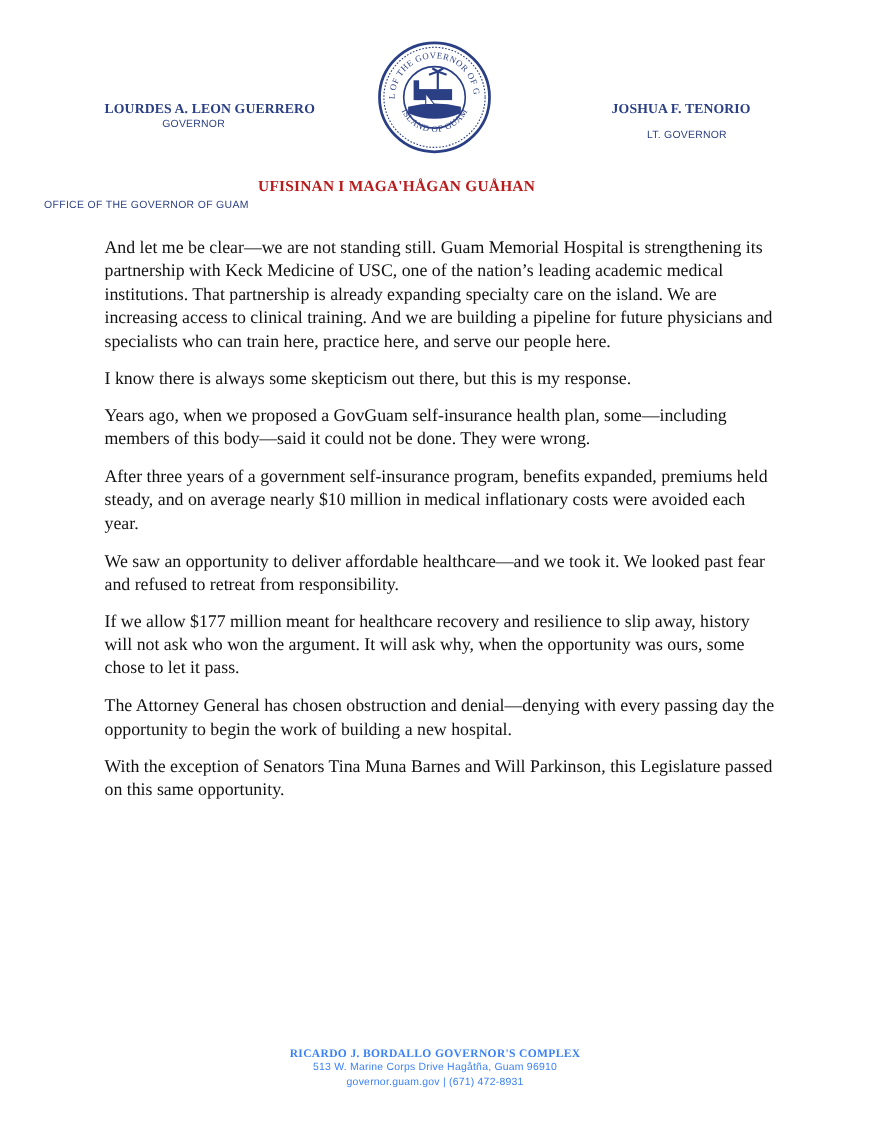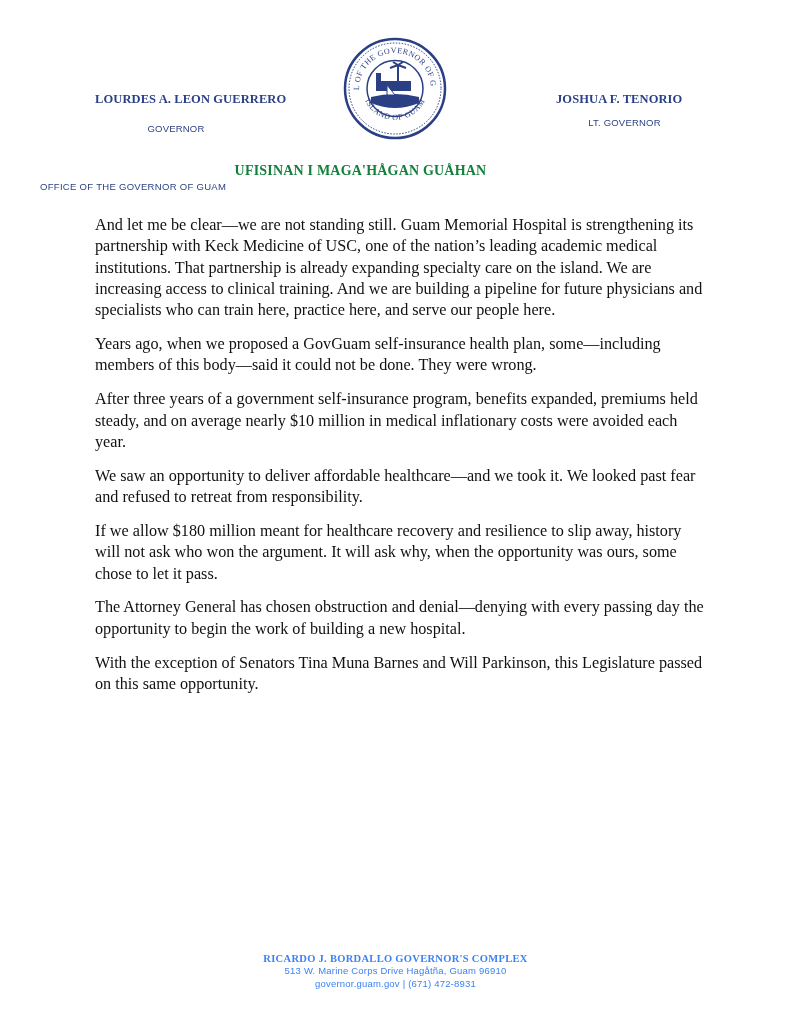--- a/index.html
+++ b/index.html
@@ -1,24 +1,24 @@
 <!DOCTYPE html>
 <html><head>
 <meta charset="utf-8">
 <style>
   html, body { margin:0; padding:0; background:#ffffff; }
   body { width:791px; height:1024px; position:relative; overflow:hidden; }
   .hdr-name { position:absolute; font-family:"Liberation Serif", serif; font-weight:bold; color:#2b3f85; font-size:12.5px; letter-spacing:0.1px; white-space:nowrap; }
   .hdr-title { position:absolute; font-family:"Liberation Sans", sans-serif; color:#2b3f85; font-size:9.5px; letter-spacing:0.2px; white-space:nowrap; text-align:center; }
   #gov-name { left:95px; top:92px; }
-  #gov-title { left:95px; width:162px; top:107px;margin-top:16px; }
+  #gov-title { left:95px; width:162px; top:107px; }
   #lt-name { left:556px; top:92px; }
   #lt-title { left:556px; width:137px; top:117px; }
   #seal { position:absolute; left:343px; top:37px; width:104px; height:103px; }
-  #office-name { position:absolute; left:0; width:721px; text-align:center; top:163px; font-family:"Liberation Serif", serif; font-weight:bold; color:#15803d; font-size:14px; letter-spacing:0.2px; }
+  #office-name { position:absolute; left:0; width:721px; text-align:center; top:163px; font-family:"Liberation Serif", serif; font-weight:bold; color:#b91c1c; font-size:14px; letter-spacing:0.2px; }
   #office-sub { position:absolute; left:0; width:791px; text-align:left; top:181px; font-family:"Liberation Sans", sans-serif; color:#2b3f85; font-size:9.5px; letter-spacing:0.3px;margin-left:40px; }
   #body { position:absolute; left:95px; top:215px; width:615px; font-family:"Liberation Serif", serif; font-size:16.2px; line-height:21.3px; color:#111; }
   #body p { margin:0 0 12.6px 0; }
   #footer { position:absolute; left:0; width:791px; top:952px; text-align:center; color:#3b82f6; }
   #footer .f1 { font-family:"Liberation Serif", serif; font-weight:bold; font-size:10.5px; letter-spacing:0.3px; line-height:13px; }
   #footer .f2 { font-family:"Liberation Sans", sans-serif; font-size:9.5px; line-height:12.5px; letter-spacing:0.2px; }
 </style>
 </head>
 <body>
 
@@ -49,24 +49,25 @@
 </div>
 
 <div id="lt-name" class="hdr-name">JOSHUA F. TENORIO</div>
 <div id="lt-title" class="hdr-title">LT. GOVERNOR</div>
 
 <div id="office-name">UFISINAN I MAGA'HÅGAN GUÅHAN</div>
 <div id="office-sub">OFFICE OF THE GOVERNOR OF GUAM</div>
 
 <div id="body">
   <p>And let me be clear—we are not standing still. Guam Memorial Hospital is strengthening its partnership with Keck Medicine of USC, one of the nation’s leading academic medical institutions. That partnership is already expanding specialty care on the island. We are increasing access to clinical training. And we are building a pipeline for future physicians and specialists who can train here, practice here, and serve our people here.</p>
+  <p>I know there is always some skepticism out there, but this is my response.</p>
   <p>Years ago, when we proposed a GovGuam self-insurance health plan, some—including members of this body—said it could not be done. They were wrong.</p>
   <p>After three years of a government self-insurance program, benefits expanded, premiums held steady, and on average nearly $10 million in medical inflationary costs were avoided each year.</p>
   <p>We saw an opportunity to deliver affordable healthcare—and we took it. We looked past fear and refused to retreat from responsibility.</p>
-  <p>If we allow $180 million meant for healthcare recovery and resilience to slip away, history will not ask who won the argument. It will ask why, when the opportunity was ours, some chose to let it pass.</p>
+  <p>If we allow $177 million meant for healthcare recovery and resilience to slip away, history will not ask who won the argument. It will ask why, when the opportunity was ours, some chose to let it pass.</p>
   <p>The Attorney General has chosen obstruction and denial—denying with every passing day the opportunity to begin the work of building a new hospital.</p>
   <p>With the exception of Senators Tina Muna Barnes and Will Parkinson, this Legislature passed on this same opportunity.</p>
 </div>
 
 <div id="footer">
   <div class="f1">RICARDO J. BORDALLO GOVERNOR'S COMPLEX</div>
   <div class="f2">513 W. Marine Corps Drive Hagåtña, Guam 96910</div>
   <div class="f2">governor.guam.gov | (671) 472-8931</div>
 </div>
 

